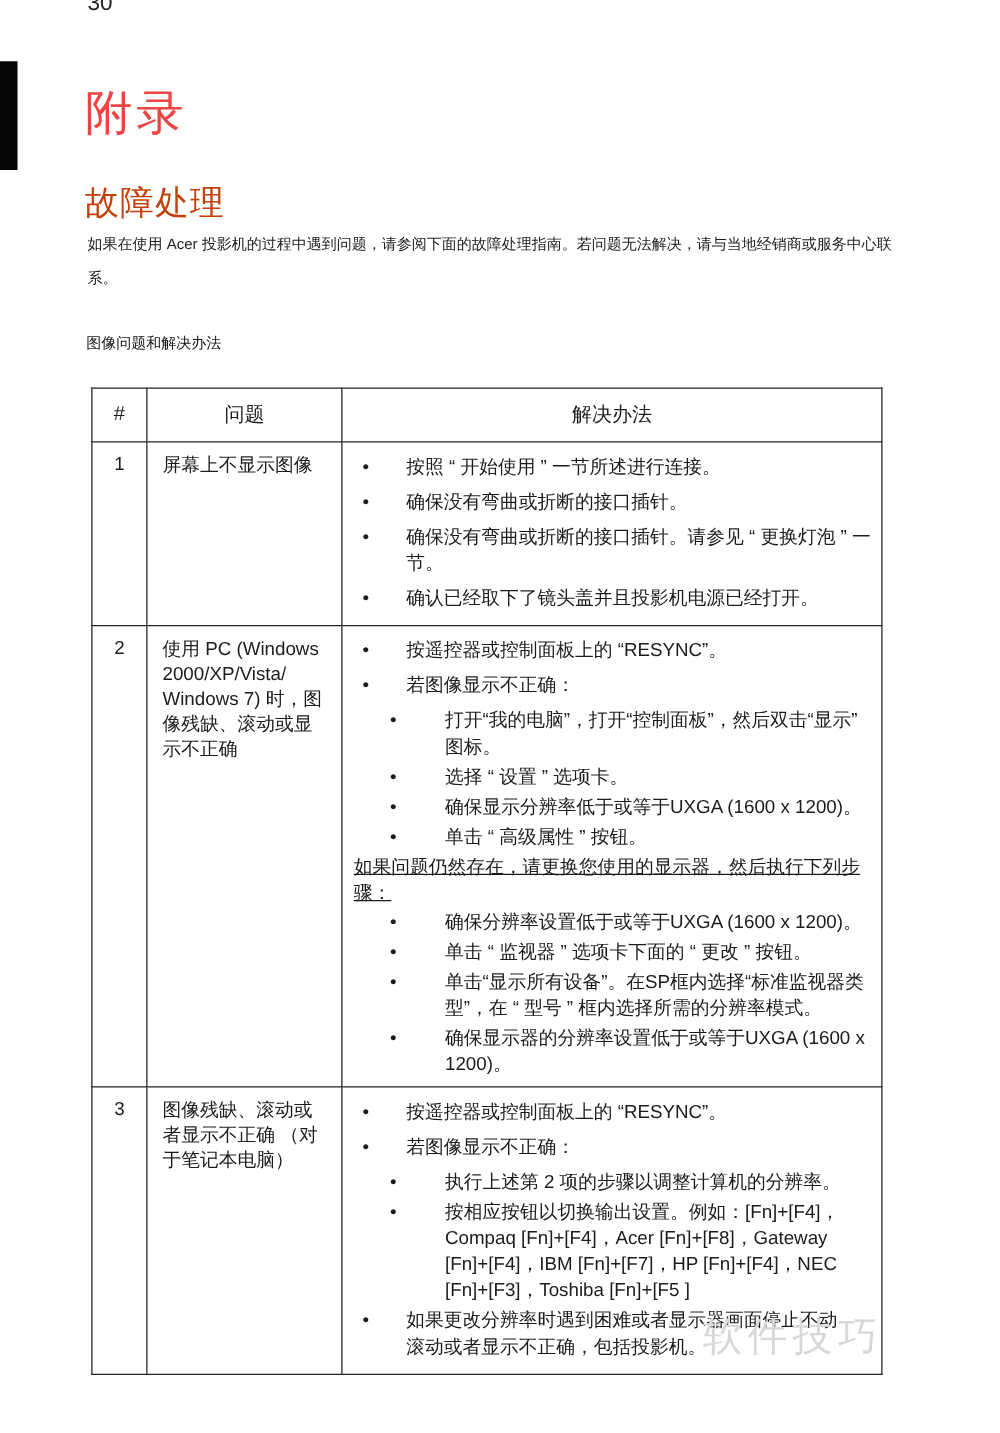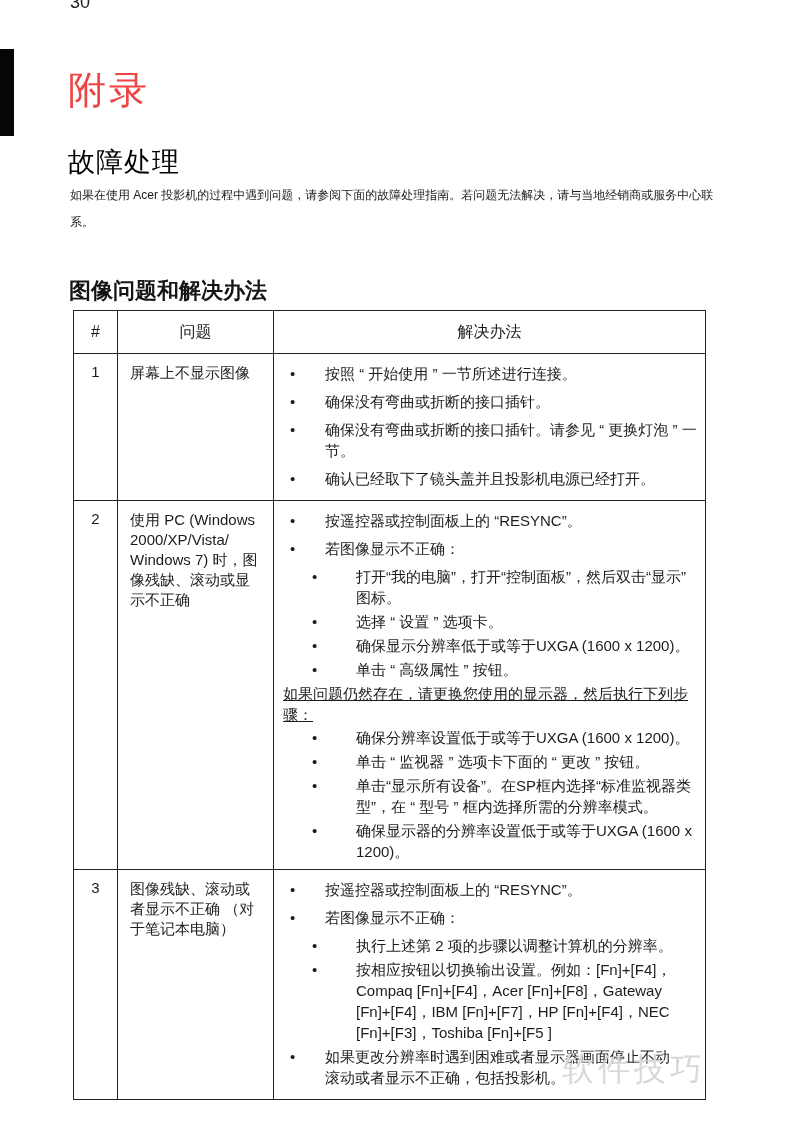--- a/index.html
+++ b/index.html
@@ -18,29 +18,29 @@
   .side-tab {
     position:absolute; left:0; top:49px;
     width:14px; height:87px; background:#060606;
   }
   .page-title {
     position:absolute; top:40px; left:68px;
     font-size:38px; font-weight:400; letter-spacing:3px; color:#ef4444;
   }
   .section-title {
     position:absolute; top:122px; left:68px;
-    font-size:27px; font-weight:400; letter-spacing:1px; color:#000000;
+    font-size:27px; font-weight:400; letter-spacing:1px; color:#c2410c;
   }
   .intro {
     position:absolute; top:170px; left:70px; width:666px;
     font-size:12px; line-height:27px; color:#1c1c1c;
   }
   .subsection-title {
     position:absolute; top:254px; left:69px;
-    font-size:22px; font-weight:700; color:#151515;
+    font-size:12px; font-weight:400; color:#151515;
   }
   table.trouble {
     position:absolute; top:310px; left:73px;
     width:632px; border-collapse:collapse;
     font-size:15px; color:#1c1c1c;
     table-layout:fixed;
   }
   table.trouble td { border:1px solid #222; }
   table.trouble thead td {
     height:40px; text-align:center; vertical-align:middle;

